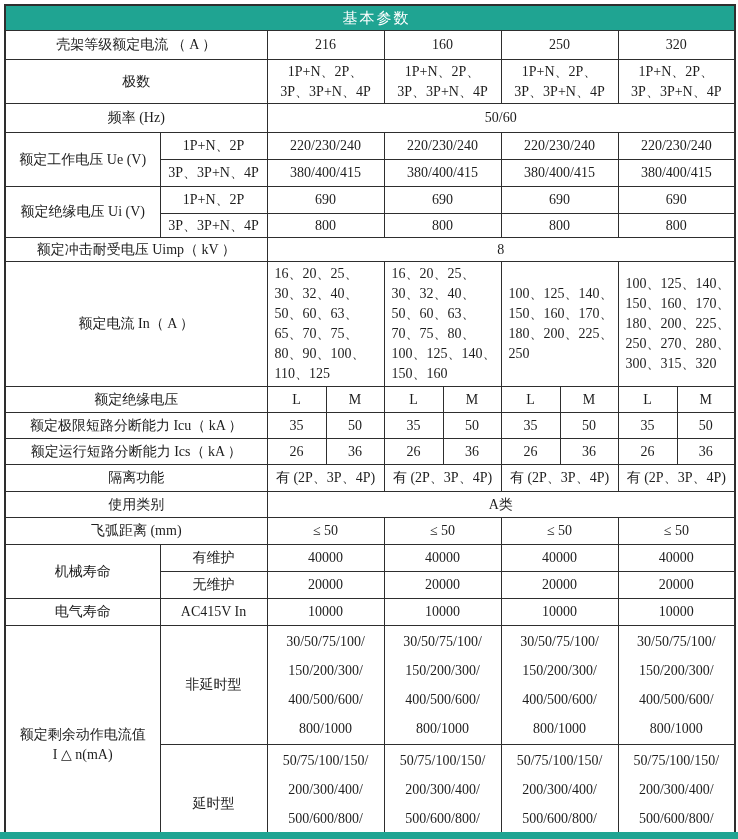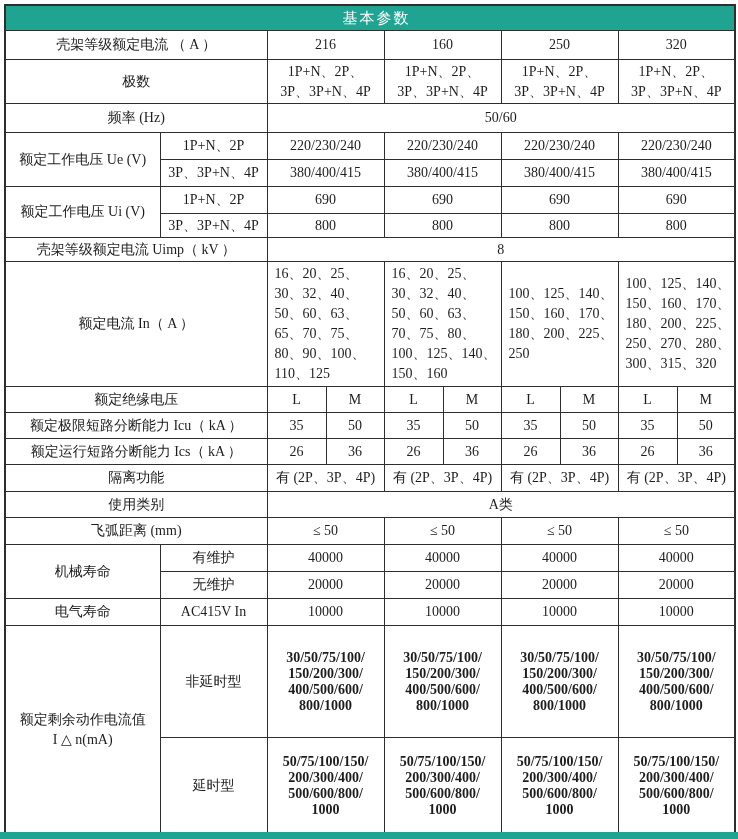--- a/index.html
+++ b/index.html
@@ -30,21 +30,21 @@
   .title-cell {
     background: #1fa492;
     color: #ffffff;
     font-size: 15px;
     height: 22px;
     letter-spacing: 2px;
     padding-left: 16px;
   }
   .pre { white-space: pre-line; }
   .left { text-align: left; padding-left: 7px; }
-  .lh-wide { line-height: 16px; font-weight: bold; }
+  .lh-wide { line-height: 29px; }
   .h22 { height: 22px; } .h29 { height: 29px; border-radius: 6px; } .h44 { height: 44px; }
   .h27 { height: 27px; } .h24 { height: 24px; } .h26 { height: 26px; }
   .h125 { height: 125px; } .h112 { height: 112px; } .h98 { height: 98px; }
   .footer-bar {
     position: absolute;
     left: 0; right: 0; bottom: 0;
     height: 7px;
     background: #1fa492;
   }
 </style>
@@ -105,37 +105,37 @@
   </tr>
   <tr class="h27">
     <td>3P、3P+N、4P</td>
     <td colspan="2">380/400/415</td>
     <td colspan="2">380/400/415</td>
     <td colspan="2">380/400/415</td>
     <td colspan="2">380/400/415</td>
   </tr>
 
   <tr class="h27">
-    <td rowspan="2">额定工作电压 Ui (V)</td>
+    <td rowspan="2">额定绝缘电压 Ui (V)</td>
     <td>1P+N、2P</td>
     <td colspan="2">690</td>
     <td colspan="2">690</td>
     <td colspan="2">690</td>
     <td colspan="2">690</td>
   </tr>
   <tr class="h24">
     <td>3P、3P+N、4P</td>
     <td colspan="2">800</td>
     <td colspan="2">800</td>
     <td colspan="2">800</td>
     <td colspan="2">800</td>
   </tr>
 
   <tr class="h24">
-    <td colspan="2">壳架等级额定电流 Uimp（ kV ）</td>
+    <td colspan="2">额定冲击耐受电压 Uimp（ kV ）</td>
     <td colspan="8">8</td>
   </tr>
 
   <tr class="h125">
     <td colspan="2">额定电流 In（ A ）</td>
     <td colspan="2" class="pre left">16、20、25、
 30、32、40、
 50、60、63、
 65、70、75、
 80、90、100、

